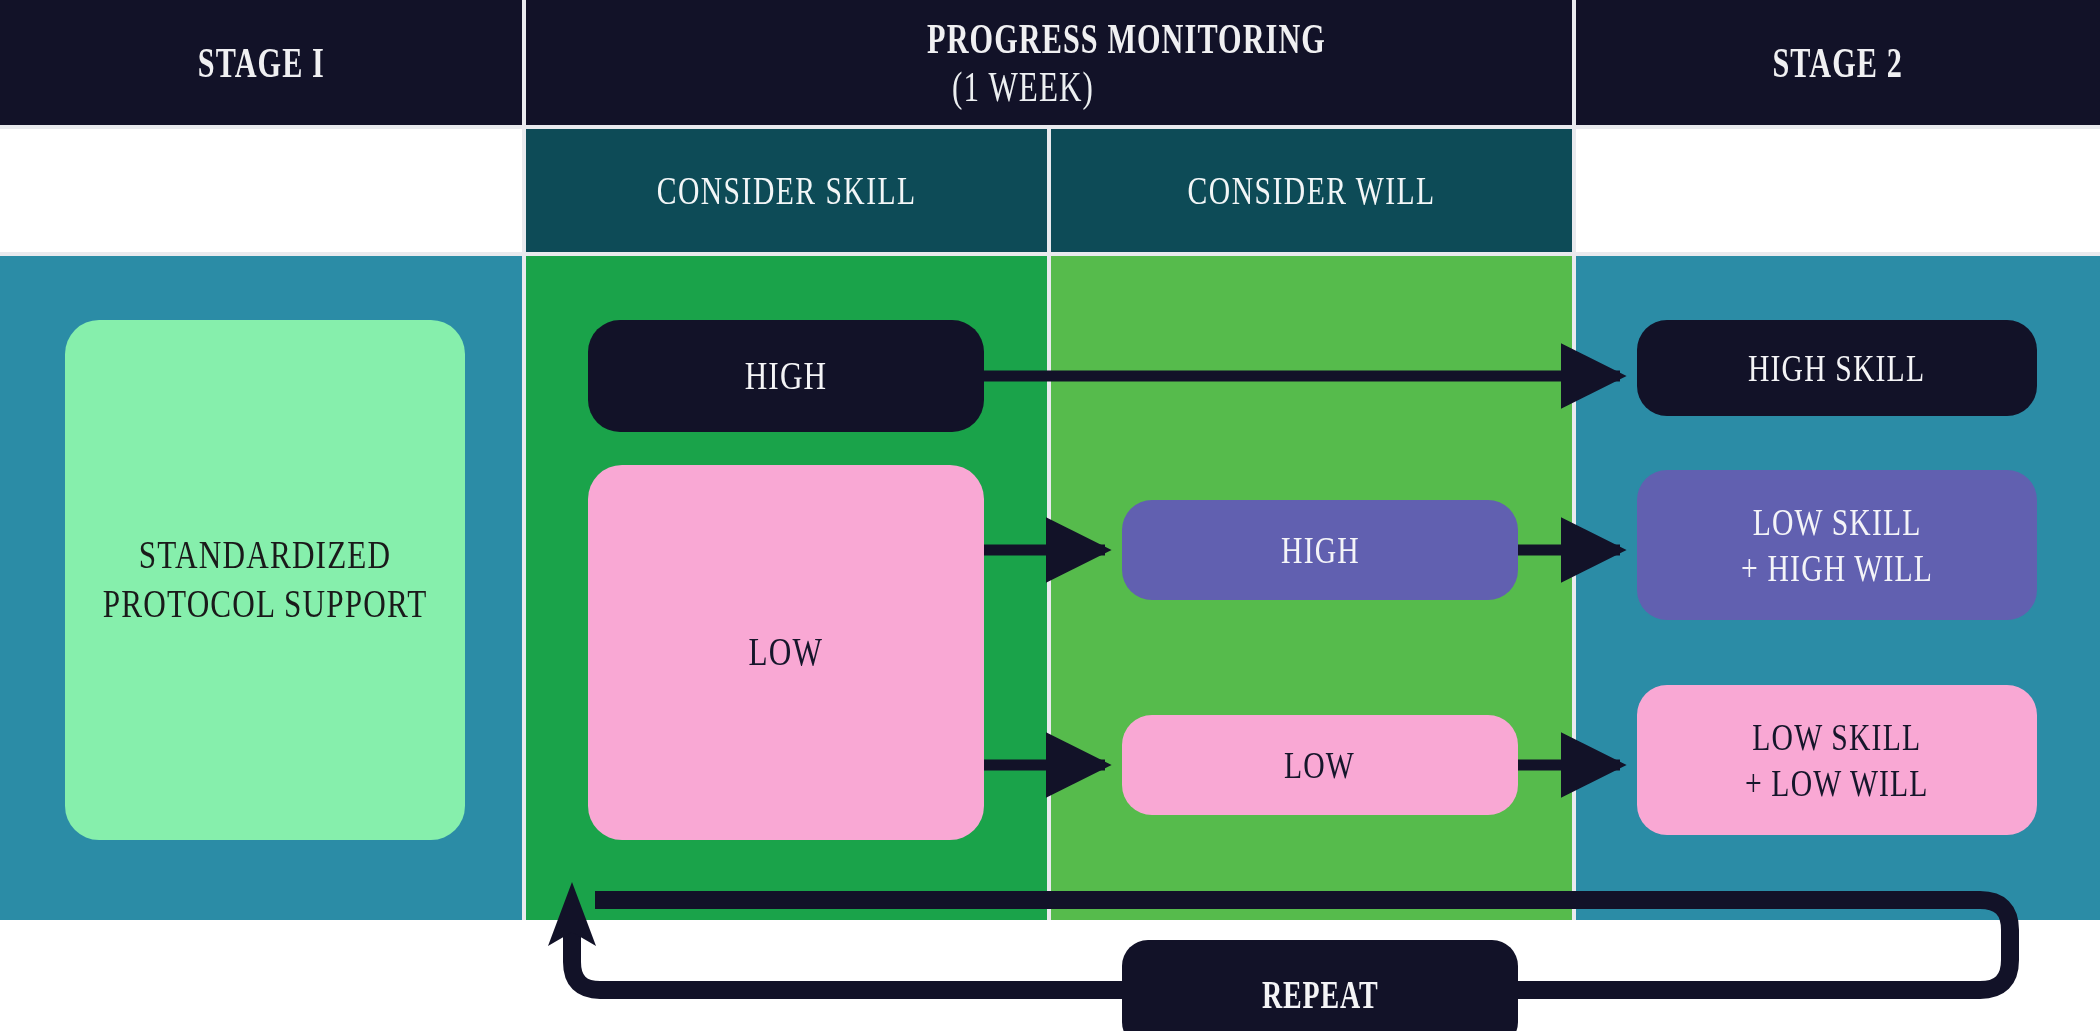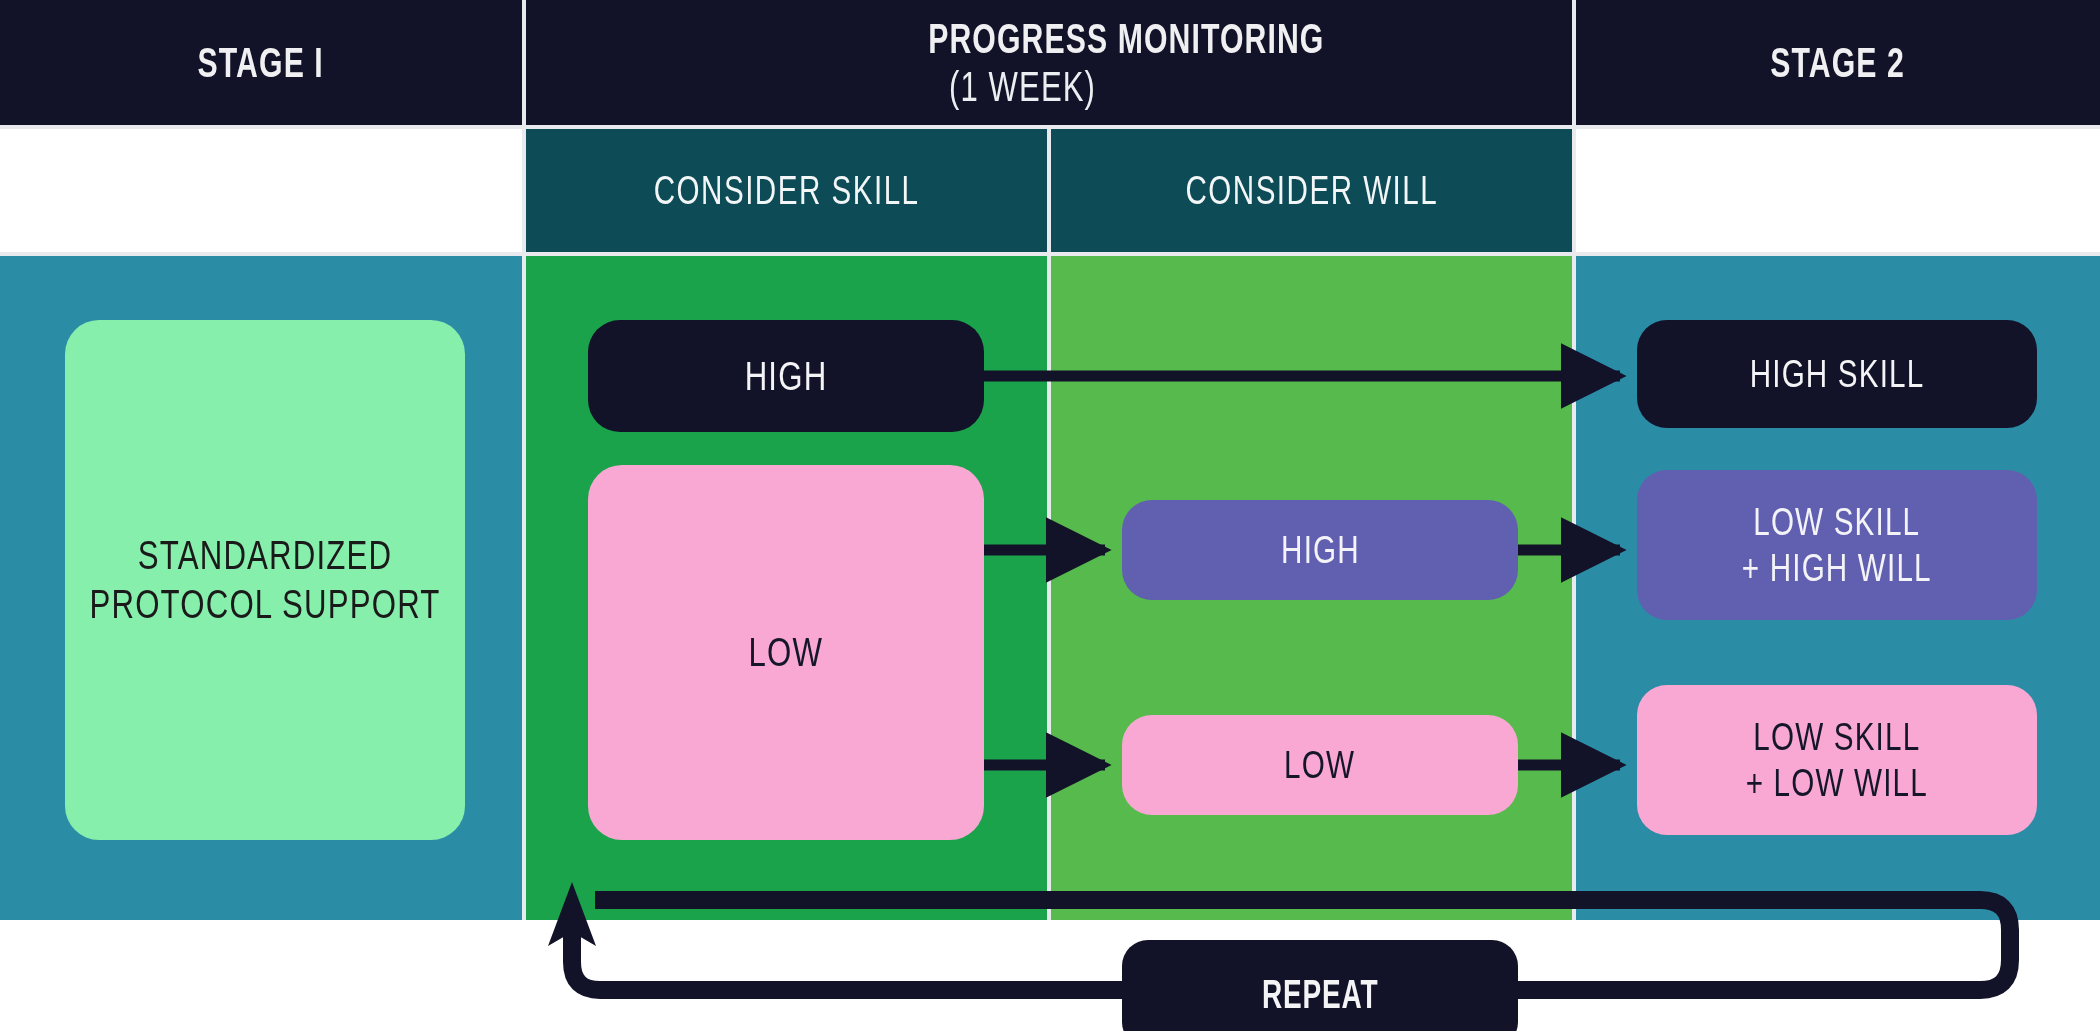--- a/index.html
+++ b/index.html
@@ -3,20 +3,21 @@
 <meta charset="utf-8">
 <style>
   * { margin:0; padding:0; box-sizing:border-box; }
   html,body { width:2100px; height:1031px; background:#ffffff; overflow:hidden; }
   body { font-family:"Liberation Sans", sans-serif; }
 
   #stage {
     position:relative;
     width:2100px; height:1031px;
     background:#ffffff;
+    font-family:Liberation Serif, serif;
   }
 
   
   .band {
     position:absolute;
     top:0;
     height:920px;
   }
   .band .hdr1 {
     position:absolute; left:0; right:0; top:0; height:125px;
@@ -125,21 +126,21 @@
   #n-sk-low  { left:588px; top:465px; width:396px; height:375px; border-radius:34px; }
   #n-sk-low .lbl  { font-size:40px; }
 
   
   #n-wl-high { left:1122px; top:500px; width:396px; height:100px; border-radius:30px; }
   #n-wl-high .lbl { font-size:38px; }
   #n-wl-low  { left:1122px; top:715px; width:396px; height:100px; border-radius:30px; }
   #n-wl-low .lbl  { font-size:38px; }
 
   
-  #n-s2-hs   { left:1637px; top:320px; width:400px; height:108px; border-radius:30px; }
+  #n-s2-hs   { left:1637px; top:320px; width:400px; height:96px; border-radius:30px; }
   #n-s2-hs .lbl { font-size:38px; }
   #n-s2-lshw { left:1637px; top:470px; width:400px; height:150px; border-radius:30px; }
   #n-s2-lshw .lbl { font-size:38px; }
   #n-s2-lslw { left:1637px; top:685px; width:400px; height:150px; border-radius:30px; }
   #n-s2-lslw .lbl { font-size:38px; }
 
   
   #wires { position:absolute; left:0; top:0; width:2100px; height:1031px; z-index:7; }
 
   

